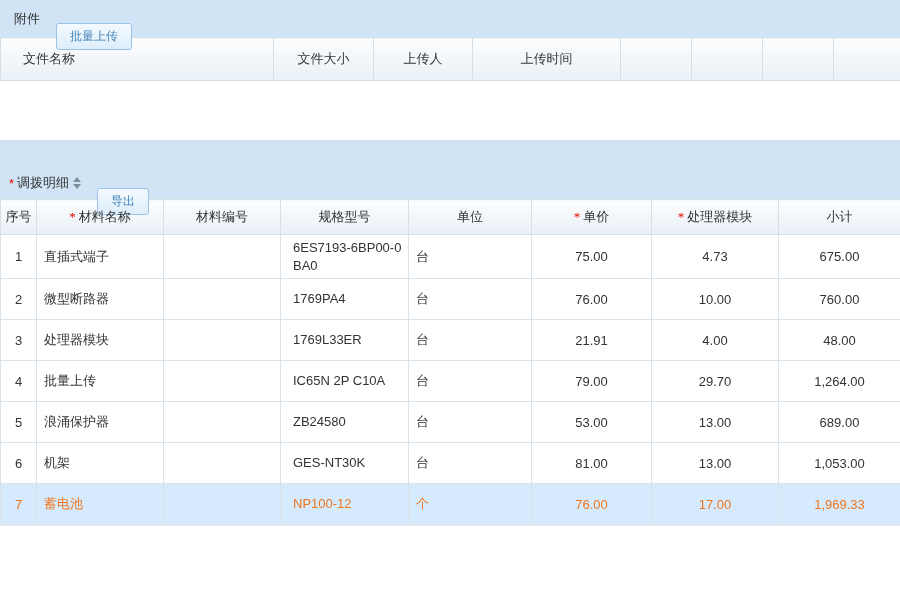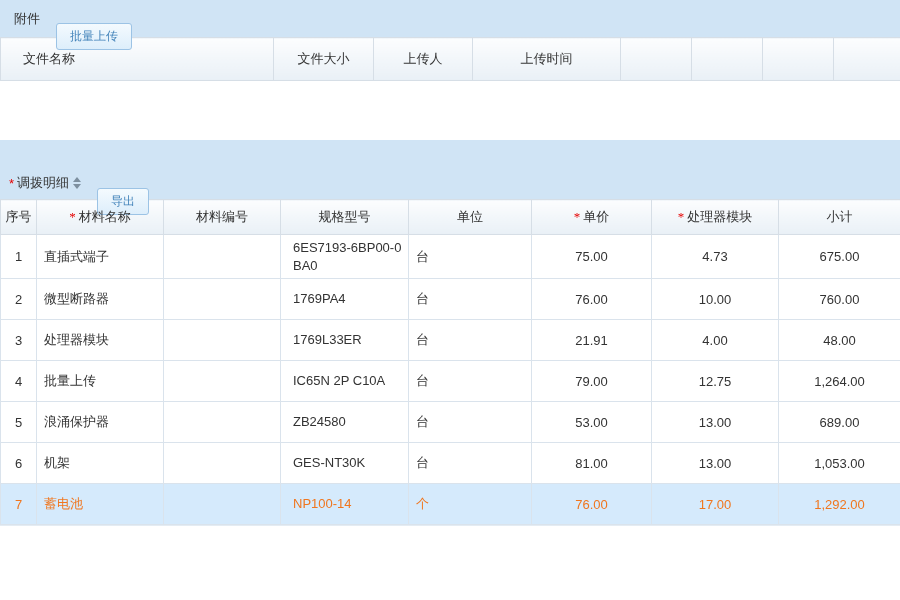--- a/index.html
+++ b/index.html
@@ -153,21 +153,21 @@
         <td class="c">4.00</td>
         <td class="c">48.00</td>
       </tr>
       <tr class="row">
         <td class="c">4</td>
         <td class="l">批量上传</td>
         <td class="l"></td>
         <td class="l wrap">IC65N 2P C10A</td>
         <td class="l">台</td>
         <td class="c">79.00</td>
-        <td class="c">12.75</td>
+        <td class="c">29.70</td>
         <td class="c">1,264.00</td>
       </tr>
       <tr class="row">
         <td class="c">5</td>
         <td class="l">浪涌保护器</td>
         <td class="l"></td>
         <td class="l wrap">ZB24580</td>
         <td class="l">台</td>
         <td class="c">53.00</td>
         <td class="c">13.00</td>
@@ -180,25 +180,25 @@
         <td class="l wrap">GES-NT30K</td>
         <td class="l">台</td>
         <td class="c">81.00</td>
         <td class="c">13.00</td>
         <td class="c">1,053.00</td>
       </tr>
       <tr class="row highlight">
         <td class="c">7</td>
         <td class="l">蓄电池</td>
         <td class="l"></td>
-        <td class="l wrap">NP100-14</td>
+        <td class="l wrap">NP100-12</td>
         <td class="l">个</td>
         <td class="c">76.00</td>
         <td class="c">17.00</td>
-        <td class="c">1,292.00</td>
+        <td class="c">1,969.33</td>
       </tr>
     </tbody>
   </table>
 
   <div class="bottom-region">
     
     
   </div>
 
 </div>

